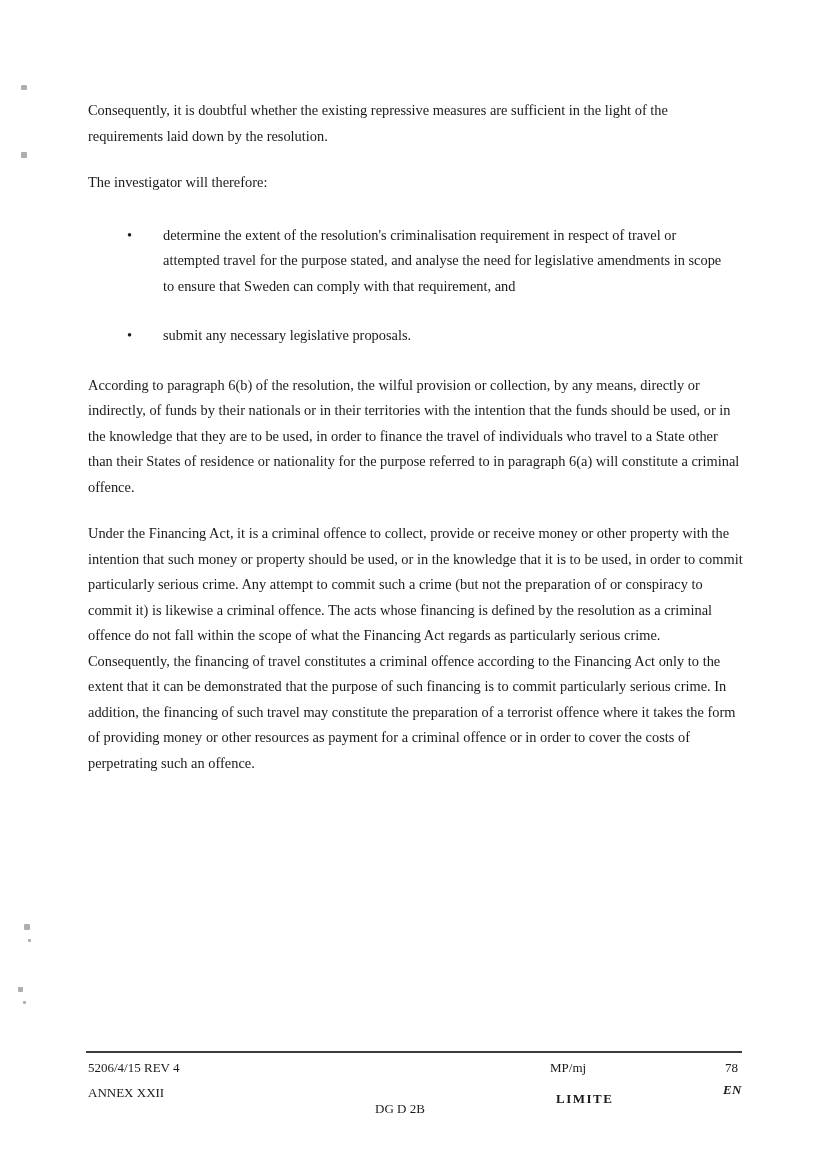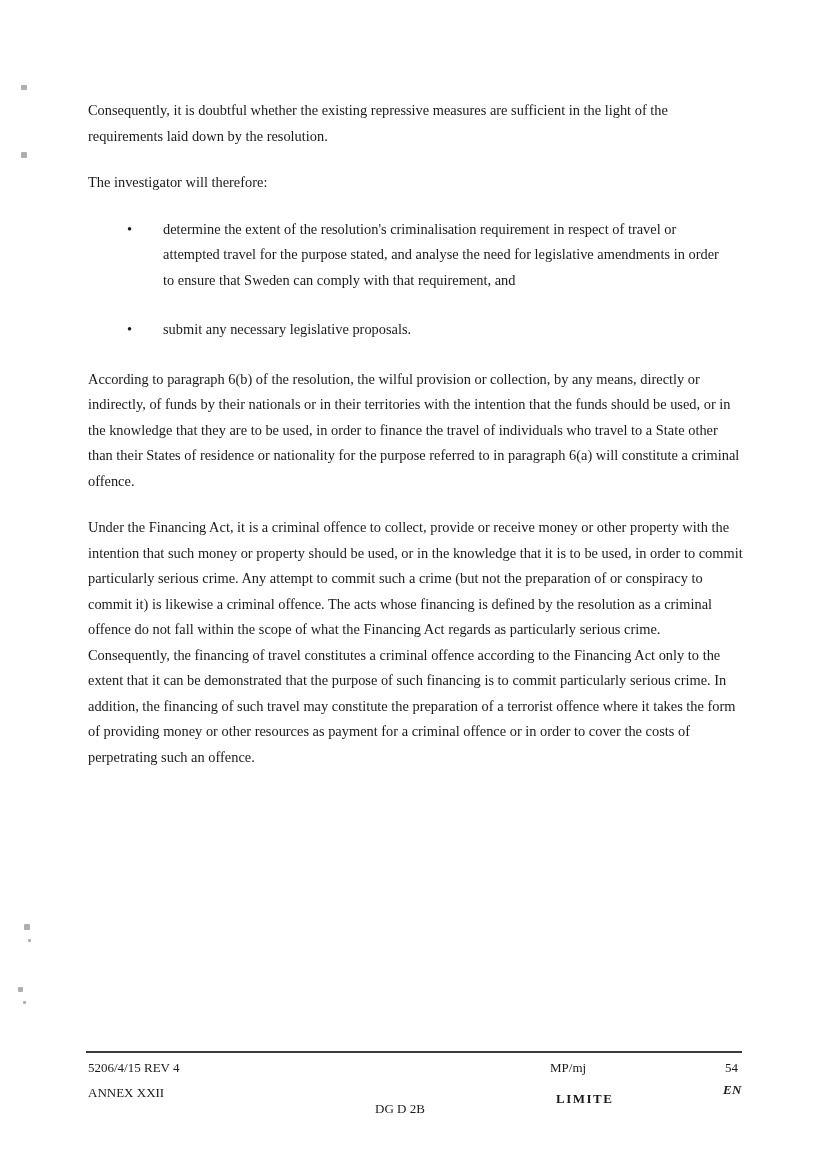--- a/index.html
+++ b/index.html
@@ -21,21 +21,21 @@
     left: 88px;
     top: 98px;
     width: 656px;
     font-size: 14.4px;
     line-height: 25.5px;
   }
   .body-text p {
     margin: 0 0 21px 0;
   }
   p.intro {
-    margin-bottom: 21px;
+    margin-bottom: 27px;
   }
   .bullet-list {
     margin: 4px 0 10px 0;
   }
   .bullet-item {
     display: flex;
     margin-bottom: 24px;
   }
   .bullet-item .glyph {
     width: 36px;
@@ -106,39 +106,39 @@
 
   <div class="body-text">
 
     <p>Consequently, it is doubtful whether the existing repressive measures are sufficient in the light of the requirements laid down by the resolution.</p>
 
     <p class="intro">The investigator will therefore:</p>
 
     <div class="bullet-list">
       <div class="bullet-item">
         <span class="glyph">•</span>
-        <span class="bullet-text">determine the extent of the resolution's criminalisation requirement in respect of travel or attempted travel for the purpose stated, and analyse the need for legislative amendments in order to ensure that Sweden can comply with that requirement, and</span>
+        <span class="bullet-text">determine the extent of the resolution's criminalisation requirement in respect of travel or attempted travel for the purpose stated, and analyse the need for legislative amendments in scope to ensure that Sweden can comply with that requirement, and</span>
       </div>
       <div class="bullet-item">
         <span class="glyph">•</span>
         <span class="bullet-text">submit any necessary legislative proposals.</span>
       </div>
     </div>
 
 
     <p>According to paragraph 6(b) of the resolution, the wilful provision or collection, by any means, directly or indirectly, of funds by their nationals or in their territories with the intention that the funds should be used, or in the knowledge that they are to be used, in order to finance the travel of individuals who travel to a State other than their States of residence or nationality for the purpose referred to in paragraph 6(a) will constitute a criminal offence.</p>
 
     <p>Under the Financing Act, it is a criminal offence to collect, provide or receive money or other property with the intention that such money or property should be used, or in the knowledge that it is to be used, in order to commit particularly serious crime. Any attempt to commit such a crime (but not the preparation of or conspiracy to commit it) is likewise a criminal offence. The acts whose financing is defined by the resolution as a criminal offence do not fall within the scope of what the Financing Act regards as particularly serious crime. Consequently, the financing of travel constitutes a criminal offence according to the Financing Act only to the extent that it can be demonstrated that the purpose of such financing is to commit particularly serious crime. In addition, the financing of such travel may constitute the preparation of a terrorist offence where it takes the form of providing money or other resources as payment for a criminal offence or in order to cover the costs of perpetrating such an offence.</p>
 
   </div>
 
   <div class="footer">
     <div class="footer-rule"></div>
     <span class="f-docnum">5206/4/15 REV 4</span>
     <span class="f-initials">MP/mj</span>
-    <span class="f-pagenum">54</span>
+    <span class="f-pagenum">78</span>
     <span class="f-annex">ANNEX XXII</span>
     <span class="f-dg">DG D 2B</span>
     <span class="f-limite">LIMITE</span>
     <span class="f-lang">EN</span>
   </div>
 
 </div>
 
 </body></html>

